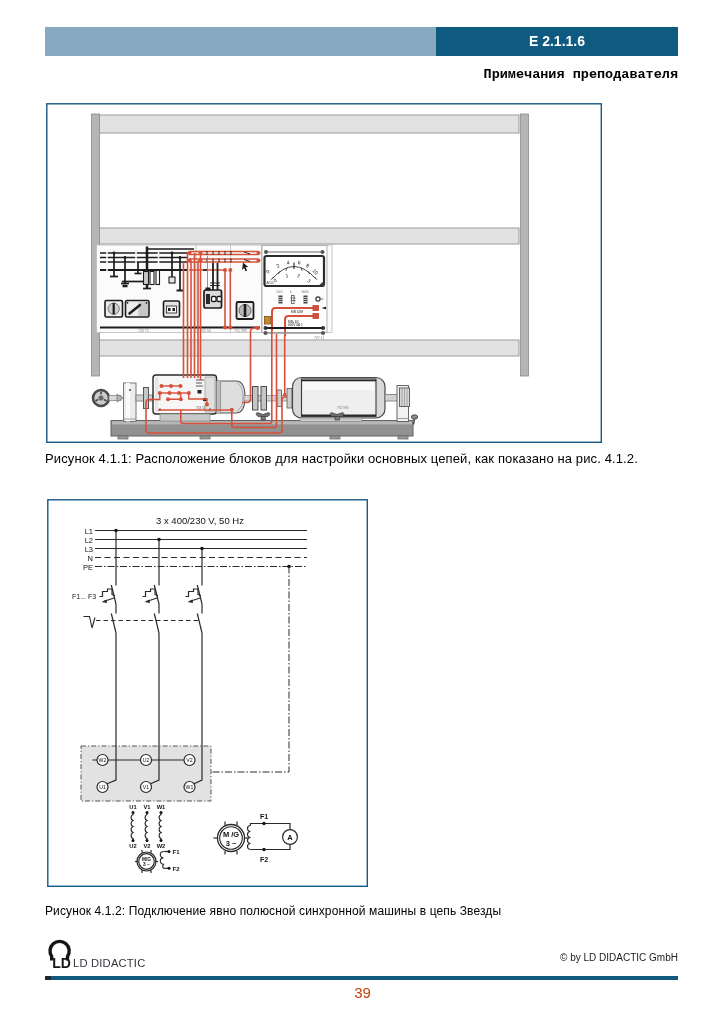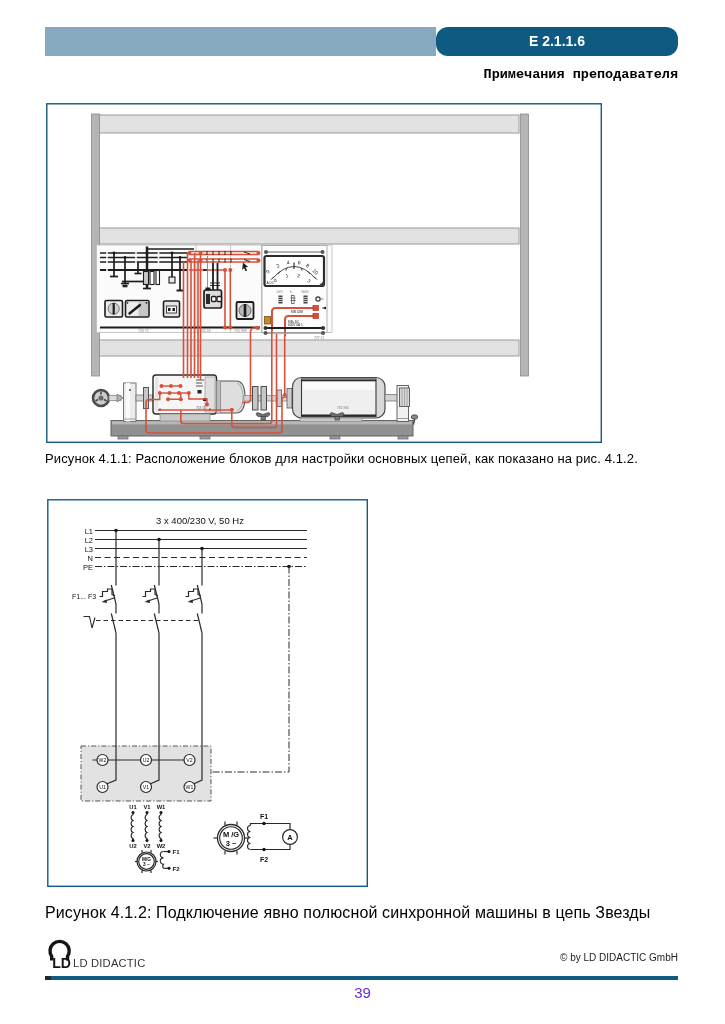--- a/index.html
+++ b/index.html
@@ -4,21 +4,21 @@
 <style>
   html,body{margin:0;padding:0;background:#fff;}
   body{width:725px;height:1024px;position:relative;font-family:"Liberation Sans",sans-serif;overflow:hidden;}
   .abs{position:absolute;}
 </style>
 </head>
 <body>
 
 <div class="abs" style="left:45px;top:27px;width:391px;height:29px;background:#87aac1;"></div>
 
-<div class="abs" style="left:436px;top:27px;width:242px;height:29px;background:#0f5a80;color:#fff;font-size:14px;font-weight:bold;text-align:center;line-height:29px;border-radius:12px;">E 2.1.1.6</div>
+<div class="abs" style="left:436px;top:27px;width:242px;height:29px;background:#0f5a80;color:#fff;font-size:14px;font-weight:bold;text-align:center;line-height:29px;">E 2.1.1.6</div>
 
 <div class="abs" style="left:300px;top:67px;width:378px;text-align:right;font-size:13.5px;font-weight:bold;color:#000;font-family:Liberation Mono, monospace;">Примечания преподавателя</div>
 
 <svg class="abs" style="left:46px;top:103px;" width="556" height="340" viewBox="46 103 556 340">
 
 <rect x="46.8" y="103.8" width="554.5" height="338.5" fill="#fff" stroke="#155a80" stroke-width="1.4"></rect>
 <g id="fig1" font-family="Liberation Sans">
 
 <rect x="99" y="115" width="420" height="18" fill="#e2e2e2" stroke="#9a9a9a" stroke-width="1"></rect>
 
@@ -676,26 +676,26 @@
         <text x="264" y="819" fill="#111" stroke="none" font-size="7" font-weight="bold" text-anchor="middle">F1</text>
 <path d="M250.5,849.5 l39.5,0 l0,-5"></path>
         <circle cx="264" cy="849.5" r="1.7" fill="#111" stroke="none"></circle>
         <text x="264" y="861.5" fill="#111" stroke="none" font-size="7" font-weight="bold" text-anchor="middle">F2</text>
 <circle cx="290" cy="837" r="7.4"></circle>
         <text x="290" y="840" fill="#111" stroke="none" font-size="7.5" font-weight="bold" text-anchor="middle">A</text>
       </g>
 </g>
 </svg>
 
-<div class="abs" style="left:45px;top:904px;font-size:16px;letter-spacing:0.12px;color:#000;">Рисунок 4.1.2: Подключение явно полюсной синхронной машины в цепь Звезды</div>
+<div class="abs" style="left:45px;top:904px;font-size:12px;letter-spacing:0.12px;color:#000;">Рисунок 4.1.2: Подключение явно полюсной синхронной машины в цепь Звезды</div>
 
 <svg class="abs" style="left:40px;top:938px;" width="160" height="36" viewBox="0 0 160 36">
   <path d="M11.7,22.5 L11.7,18.4 A9.6,9.6 0 1 1 27.5,18.4 L27.5,22.5" fill="none" stroke="#151515" stroke-width="3.4"></path>
   <text x="12.2" y="29.5" font-size="14" font-weight="bold" fill="#151515" font-family="Liberation Sans">LD</text>
   <text x="33" y="28.7" font-size="11.2" fill="#34343c" letter-spacing="0.2" font-family="Liberation Sans">LD DIDACTIC</text>
 </svg>
 
 <div class="abs" style="left:400px;top:952px;width:278px;text-align:right;font-size:10px;color:#222;">© by LD DIDACTIC GmbH</div>
 
 <div class="abs" style="left:45px;top:975.5px;width:633px;height:4px;background:#115a80;"></div>
 <div class="abs" style="left:45px;top:975.5px;width:6px;height:4px;background:#1b2a35;"></div>
 
-<div class="abs" style="left:330px;top:984px;width:65px;text-align:center;font-size:15px;color:#6d28d9;">39</div>
+<div class="abs" style="left:330px;top:984px;width:65px;text-align:center;font-size:15px;color:#c2410c;">39</div>
 
 </body></html>

